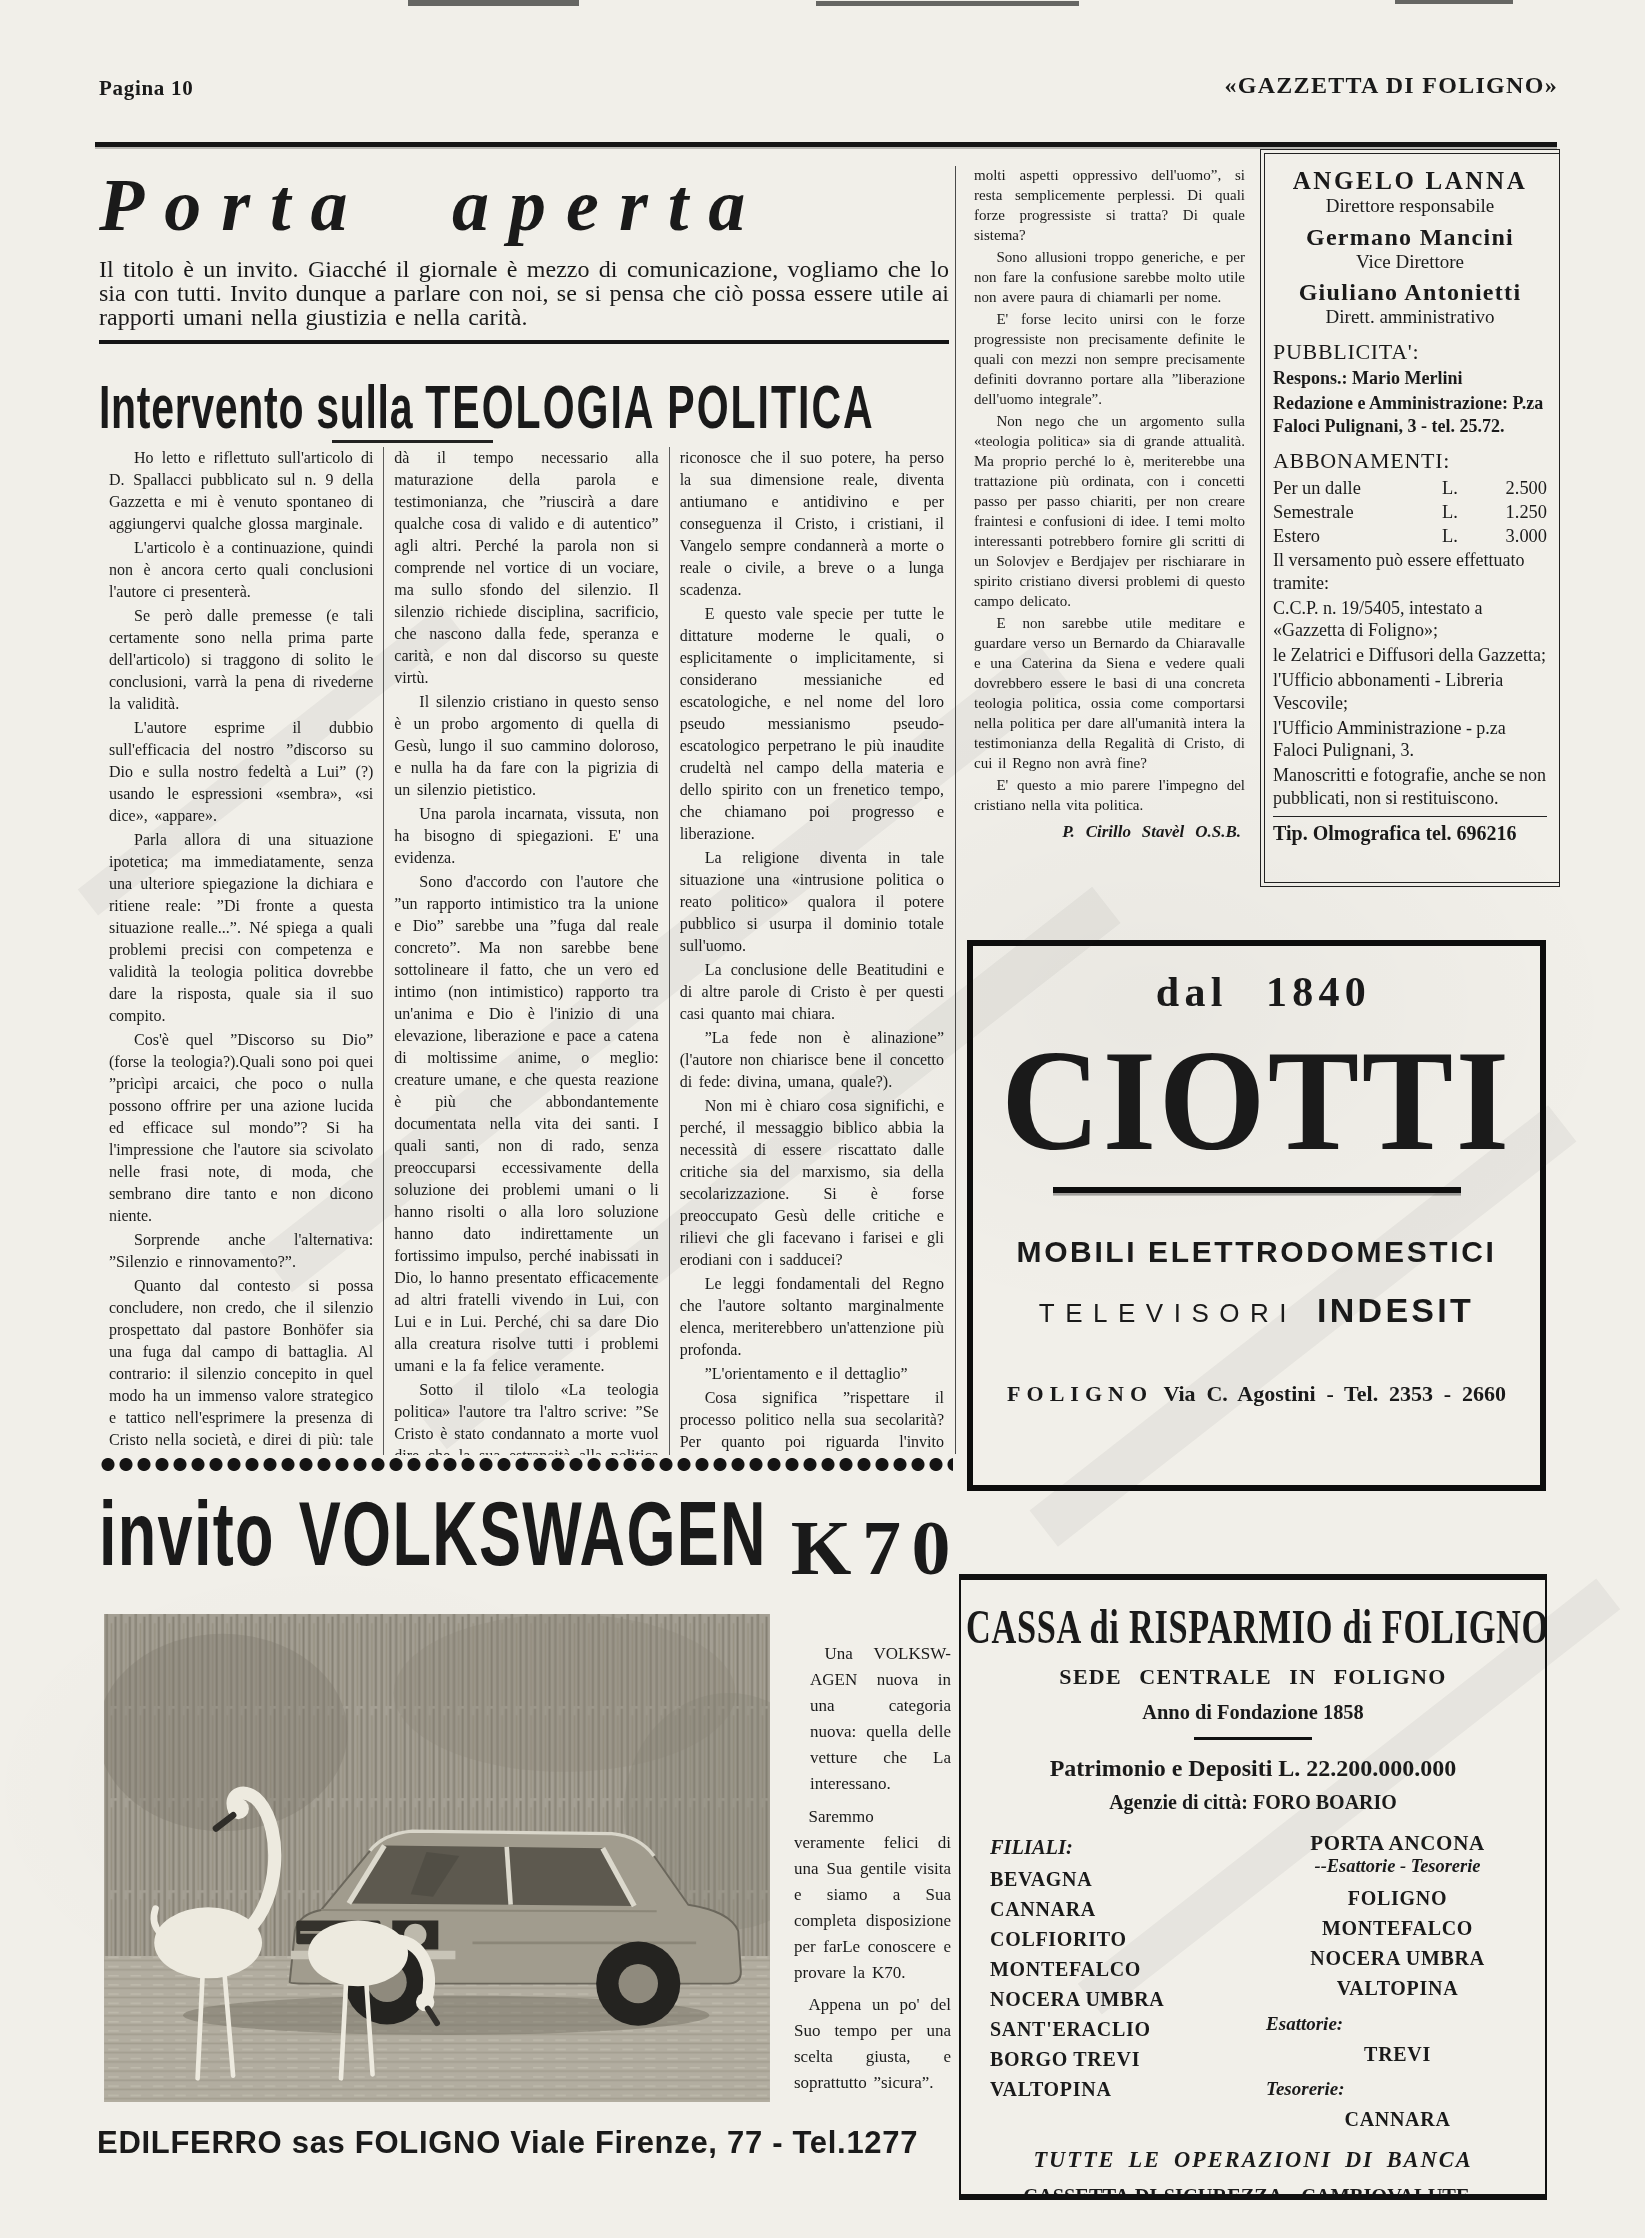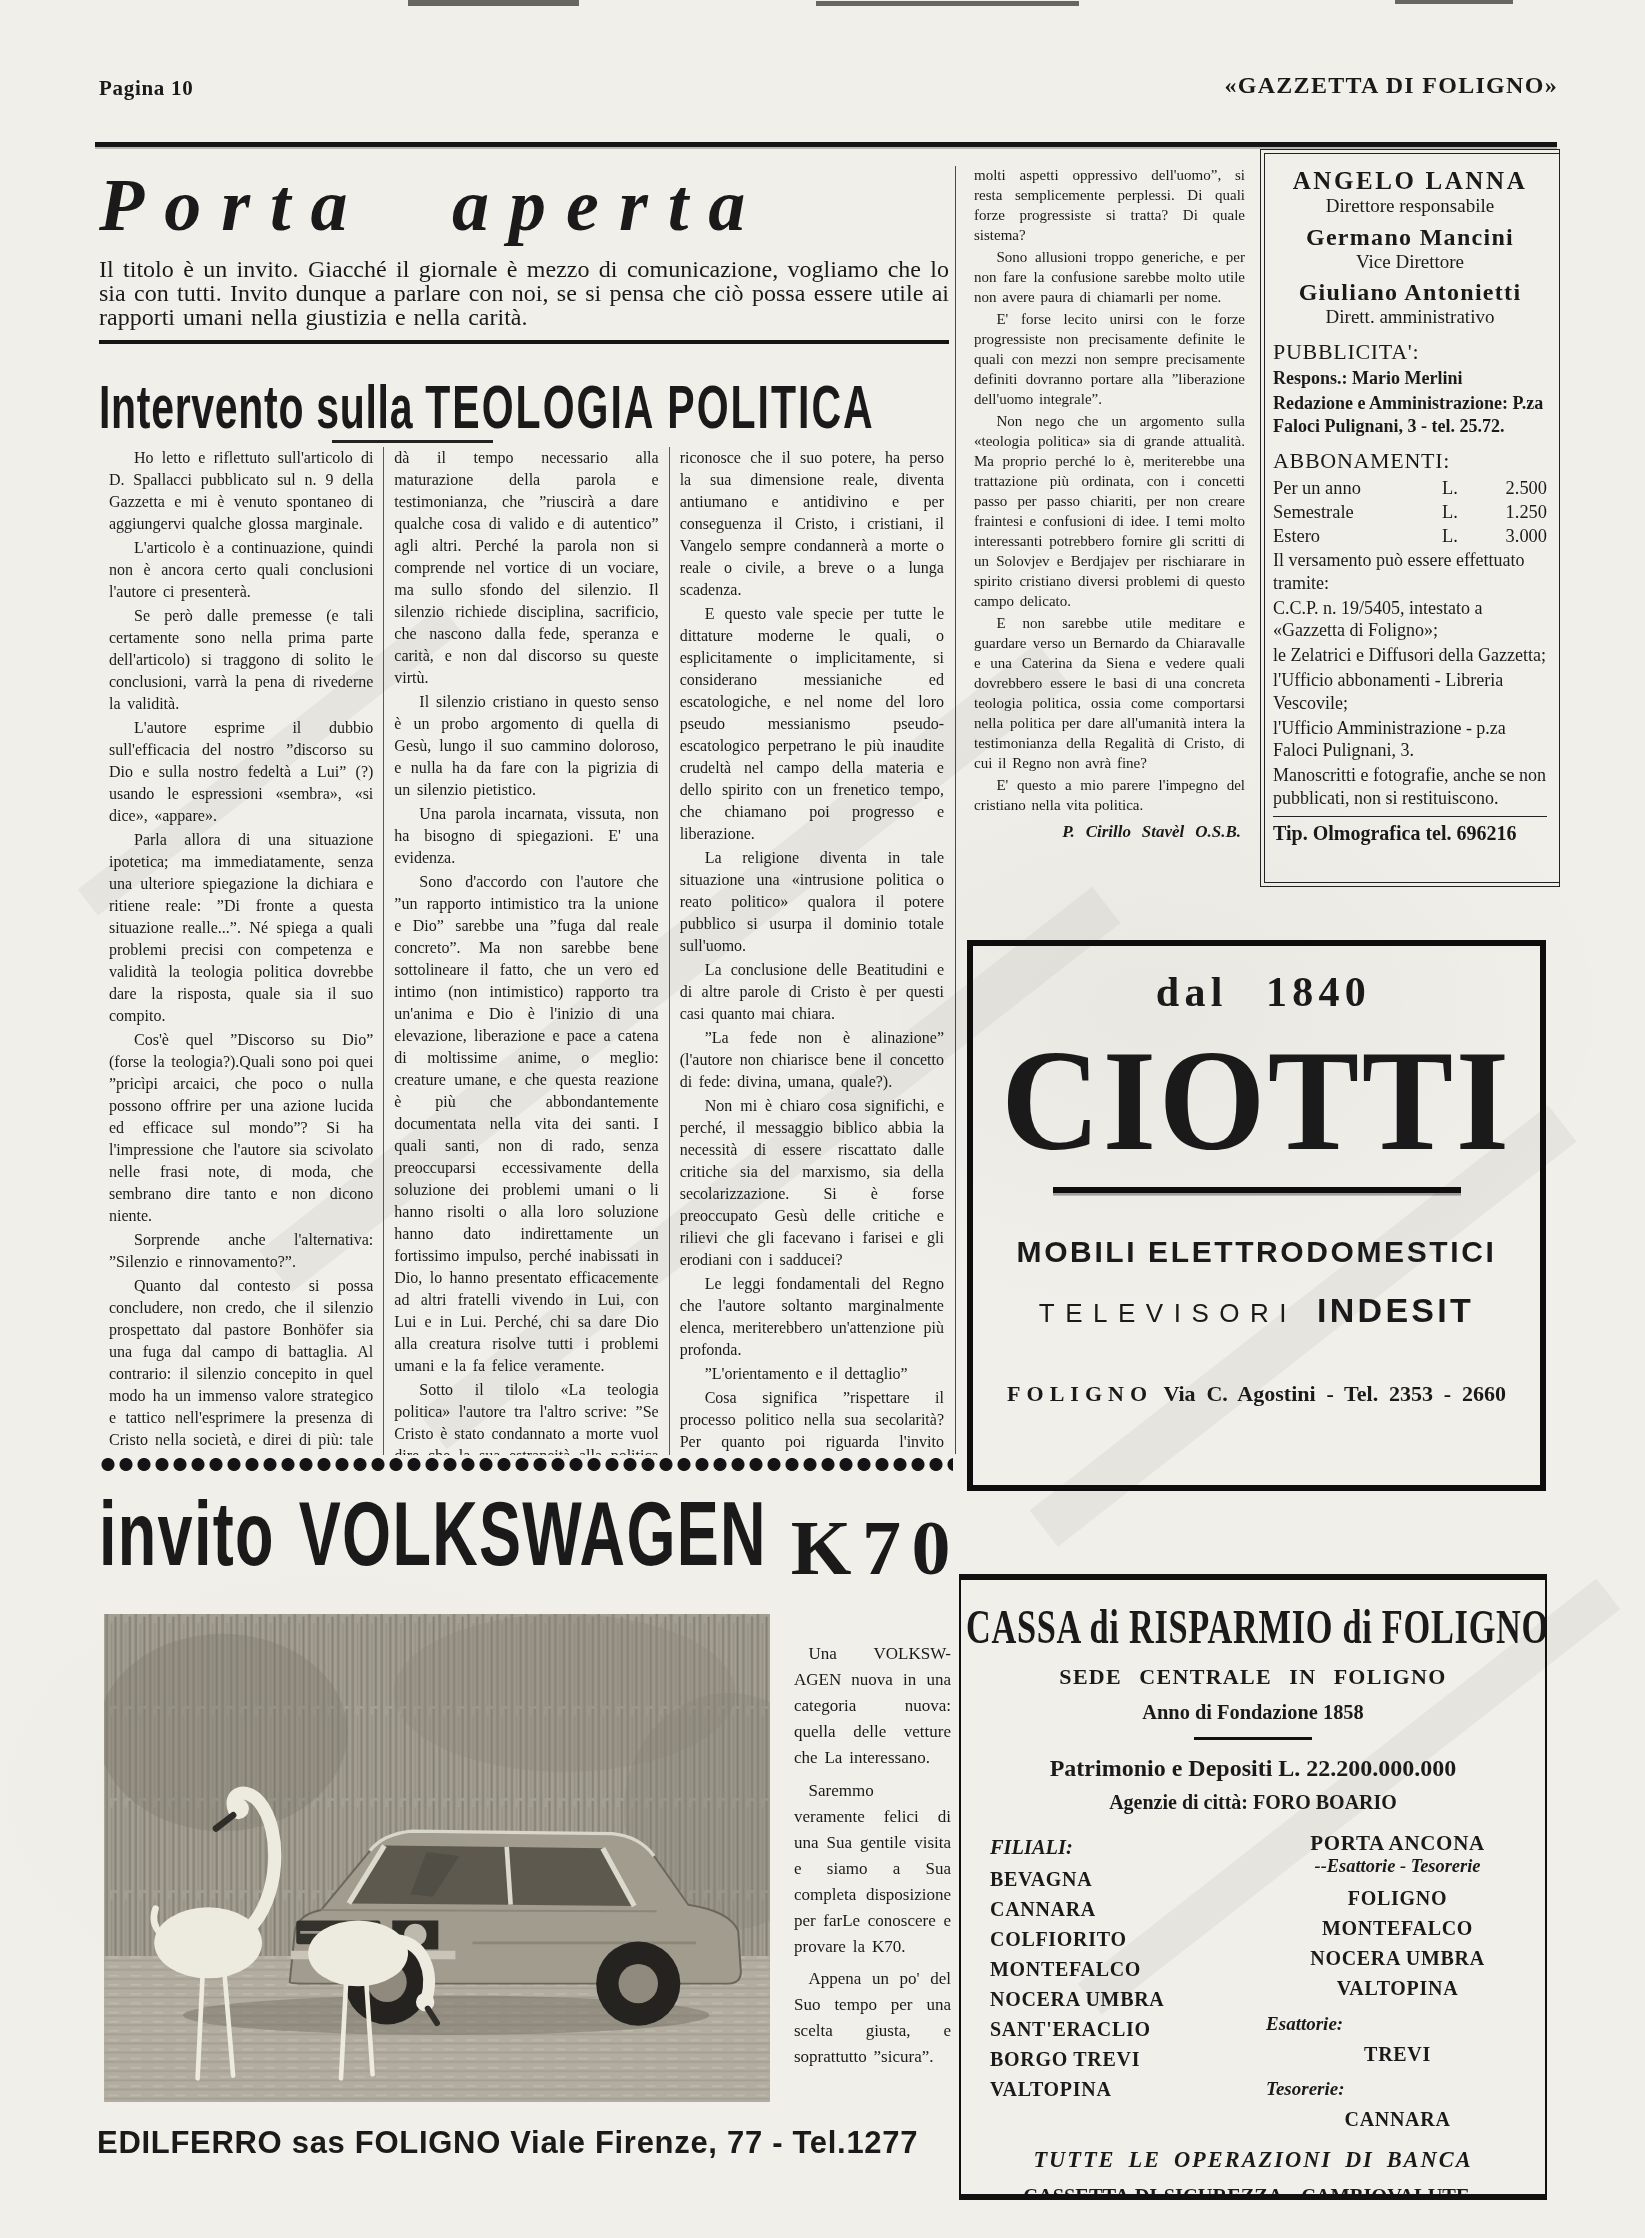--- a/index.html
+++ b/index.html
@@ -70,21 +70,21 @@
   .dotline{left:99px;top:1456px;width:854px;height:17px;
     background-image:radial-gradient(circle,#141414 6px,rgba(0,0,0,0) 7px);
     background-size:18px 17px;background-repeat:repeat-x;background-position:0 50%;}
   
   .vw-head{left:99px;top:1486px;width:850px;height:99px;display:flex;align-items:flex-end;gap:24px;}
   .vw-head-cond{display:inline-block;transform:scale(1,1.45);transform-origin:left bottom;font-family:"Liberation Sans","DejaVu Sans",sans-serif;font-size:63px;font-weight:bold;letter-spacing:1.3px;white-space:nowrap;}
   .vw-k70{font-size:78px;font-weight:900;letter-spacing:10.5px;line-height:.95;}
   .photo{left:104px;top:1614px;width:666px;height:488px;}
   .vw-text{left:794px;top:1641px;width:157px;font-size:17px;line-height:26px;text-align:justify;word-spacing:2.6px;}
   .vw-text p{margin:0 0 6.6px 0;text-indent:14.5px;}
-  .vw-text p:first-child{text-indent:14.5px;}
+  .vw-text p:first-child{text-indent:14.5px;margin-left:16px;}
   .dealer{left:97px;top:2125px;width:863px;font-family:"Liberation Sans","DejaVu Sans",sans-serif;font-size:31px;font-weight:800;letter-spacing:0.7px;white-space:nowrap;}
   
   .cassa{left:959px;top:1574px;width:588px;height:626px;box-sizing:border-box;
     border-top:6px solid #111;border-left:2px solid #111;border-right:2px solid #111;border-bottom:6px solid #111;
     padding:16px 16px 6.6px 16px;text-align:center;overflow:hidden;}
   .cassa::after{content:"";position:absolute;left:0;right:0;bottom:-10px;height:2px;background:#111;}
   .cassa-title{font-size:33px;font-weight:900;white-space:nowrap;transform:scale(1.04,1.45);transform-origin:center top;letter-spacing:0.7px;margin-top:5.3px;}
   .cassa-sede{margin-top:26px;font-size:22px;font-weight:bold;letter-spacing:1.3px;word-spacing:10.5px;}
   .cassa-anno{margin-top:10.5px;font-size:20.4px;font-weight:bold;}
   .cassa-mini{width:118px;height:3.3px;background:#111;margin:13px auto 0 auto;}
@@ -178,21 +178,21 @@
       <div class="mh-role">Dirett. amministrativo</div>
     </div>
     <div class="mh-h">PUBBLICITA':</div>
     <div class="mh-text">
       <p class="mh-semibold">Respons.: Mario Merlini</p>
       <p class="mh-semibold">Redazione e Amministrazione: P.za Faloci Pulignani, 3 - tel. 25.72.</p>
     </div>
     <div class="mh-h">ABBONAMENTI:</div>
     <div class="mh-rows">
         <div class="mh-row">
-          <span class="cell0">Per un anno</span>
+          <span class="cell0">Per un dalle</span>
           <span class="cell1">L.</span>
           <span class="cell2">2.500</span>
         </div>
         <div class="mh-row">
           <span class="cell0">Semestrale</span>
           <span class="cell1">L.</span>
           <span class="cell2">1.250</span>
         </div>
         <div class="mh-row">
           <span class="cell0">Estero</span>

